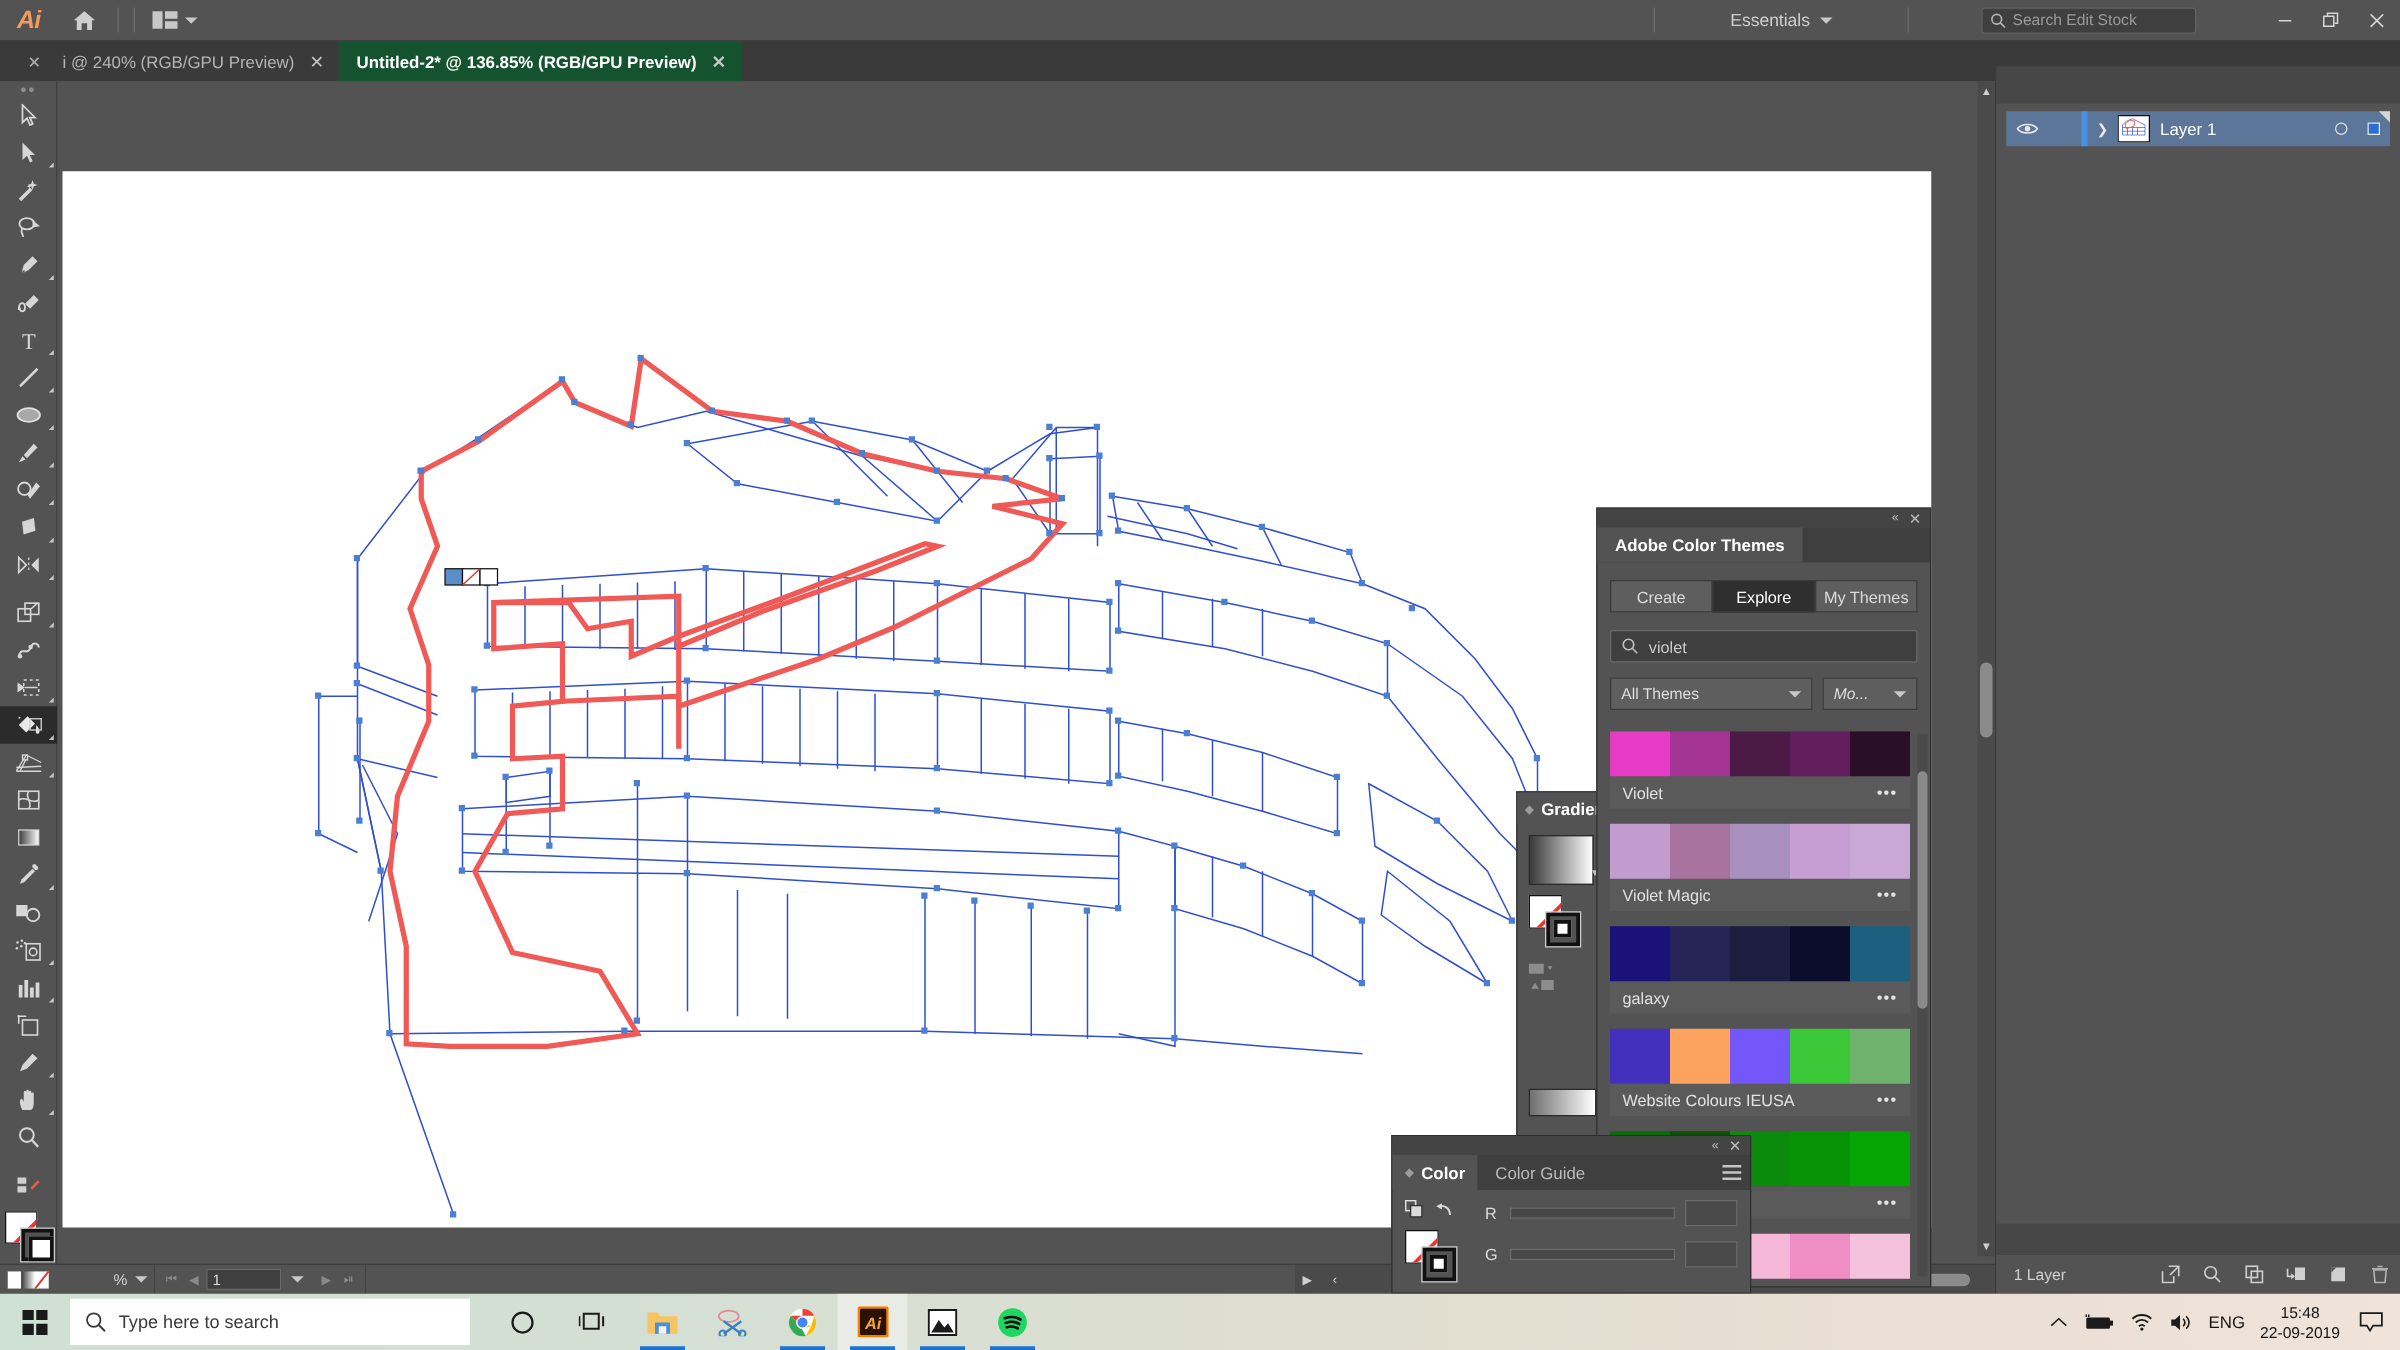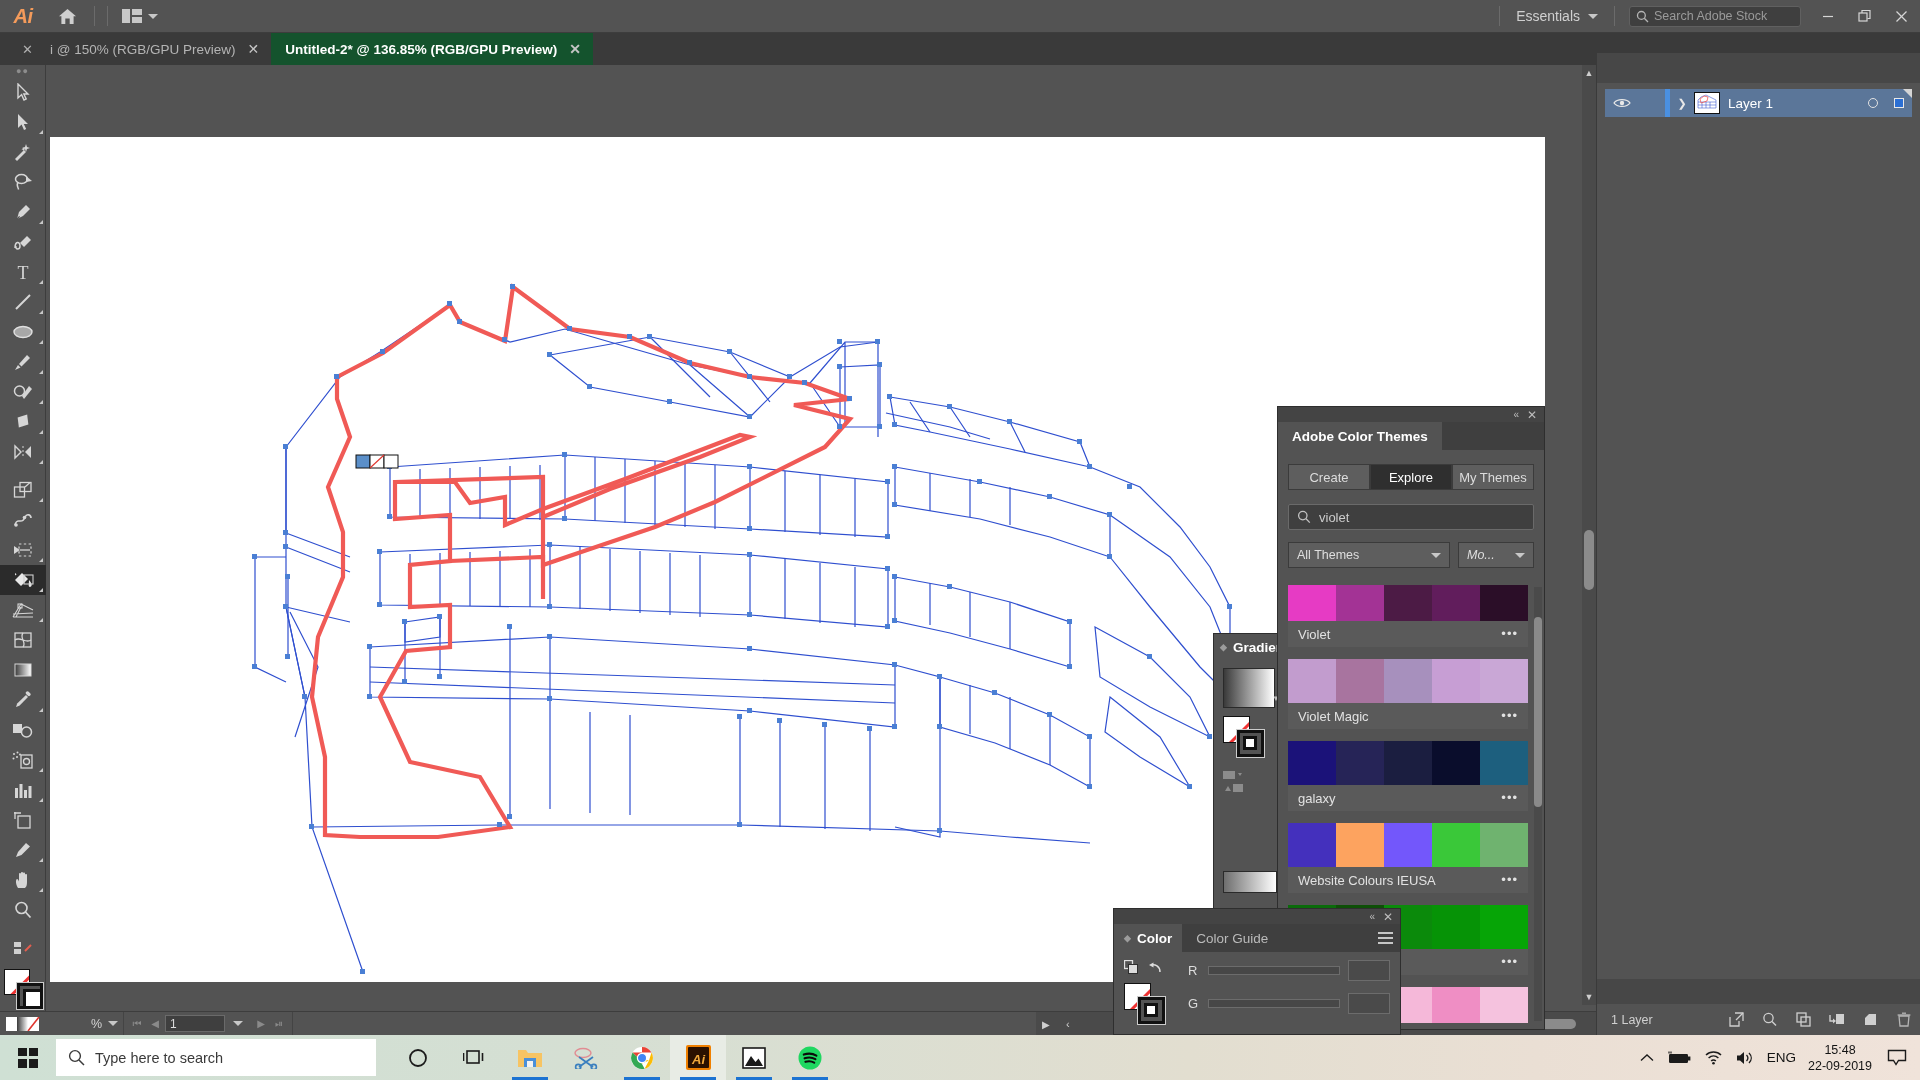--- a/index.html
+++ b/index.html
@@ -28,21 +28,21 @@
   }
   .vsep { width: 1px; height: 20px; background: #6b6b6b; margin: 0 6px; }
   .menu-items { display: flex; align-items: center; margin-left: 8px; }
   .menu-item {
     color: #d8d8d8; font-size: 14.5px; padding: 4px 13px; white-space: nowrap;
   }
   .arrange-btn { display: flex; align-items: center; gap: 6px; padding: 0 8px; }
   .arrange-glyph { width: 20px; height: 14px; position: relative; }
   .arrange-glyph i { position: absolute; background: #c8c8c8; display: block; }
   .chev { width: 0; height: 0; border-left: 5px solid transparent; border-right: 5px solid transparent; border-top: 5px solid #c8c8c8; }
-  .mb-right { margin-left: auto; display: flex; align-items: center; height: 33px; }
+  .mb-right { margin-left: auto; display: flex; align-items: center; height: 33px; gap: 44px; }
   .workspace-sel {
     color: #d0d0d0; font-size: 14px; display: flex; align-items: center; gap: 8px;
     padding: 0 10px;
   }
   .stock-search {
     width: 172px; height: 21px; background: #3f3f3f; border: 1px solid #606060;
     border-radius: 3px; display: flex; align-items: center; padding: 0 6px; gap: 5px;
     margin: 0 8px;
   }
   .stock-search span { color: #9a9a9a; font-size: 12.5px; }
@@ -287,21 +287,21 @@
       <div class="workspace-sel">
         <span>Essentials</span>
         <span class="chev"></span>
       </div>
       <div class="vsep"></div>
       <div class="stock-search">
         <svg width="13" height="13" viewBox="0 0 13 13">
             <circle cx="5.4" cy="5.4" r="3.9" fill="none" stroke="#b5b5b5" stroke-width="1.3"></circle>
             <line x1="8.3" y1="8.3" x2="12" y2="12" stroke="#b5b5b5" stroke-width="1.3"></line>
           </svg>
-        <span>Search Adobe Stock</span>
+        <span>Search Edit Stock</span>
       </div>
       <div class="wctrls">
         <div class="wctrl">
           <svg width="12" height="12" viewBox="0 0 12 12">
               <line x1="1" y1="6.5" x2="11" y2="6.5" stroke="#d6d6d6" stroke-width="1.2"></line>
             </svg>
         </div>
         <div class="wctrl">
           <svg width="14" height="14" viewBox="0 0 14 14">
               <rect x="1" y="4" width="8" height="8" fill="none" stroke="#d6d6d6" stroke-width="1.2"></rect>
@@ -316,21 +316,21 @@
         </div>
       </div>
     </div>
   </div>
 
   <div class="tabbar">
     <div class="tabs-left-gutter">
       <span class="ctext">✕</span>
     </div>
     <div class="doctab inactive">
-      <span>i @ 150% (RGB/GPU Preview)</span>
+      <span>i @ 240% (RGB/GPU Preview)</span>
       <span class="tabclose">✕</span>
     </div>
     <div class="doctab active">
       <span>Untitled-2* @ 136.85% (RGB/GPU Preview)</span>
       <span class="tabclose">✕</span>
     </div>
     <div class="tabbar-fill"></div>
   </div>
 
   <div class="toolbar">

